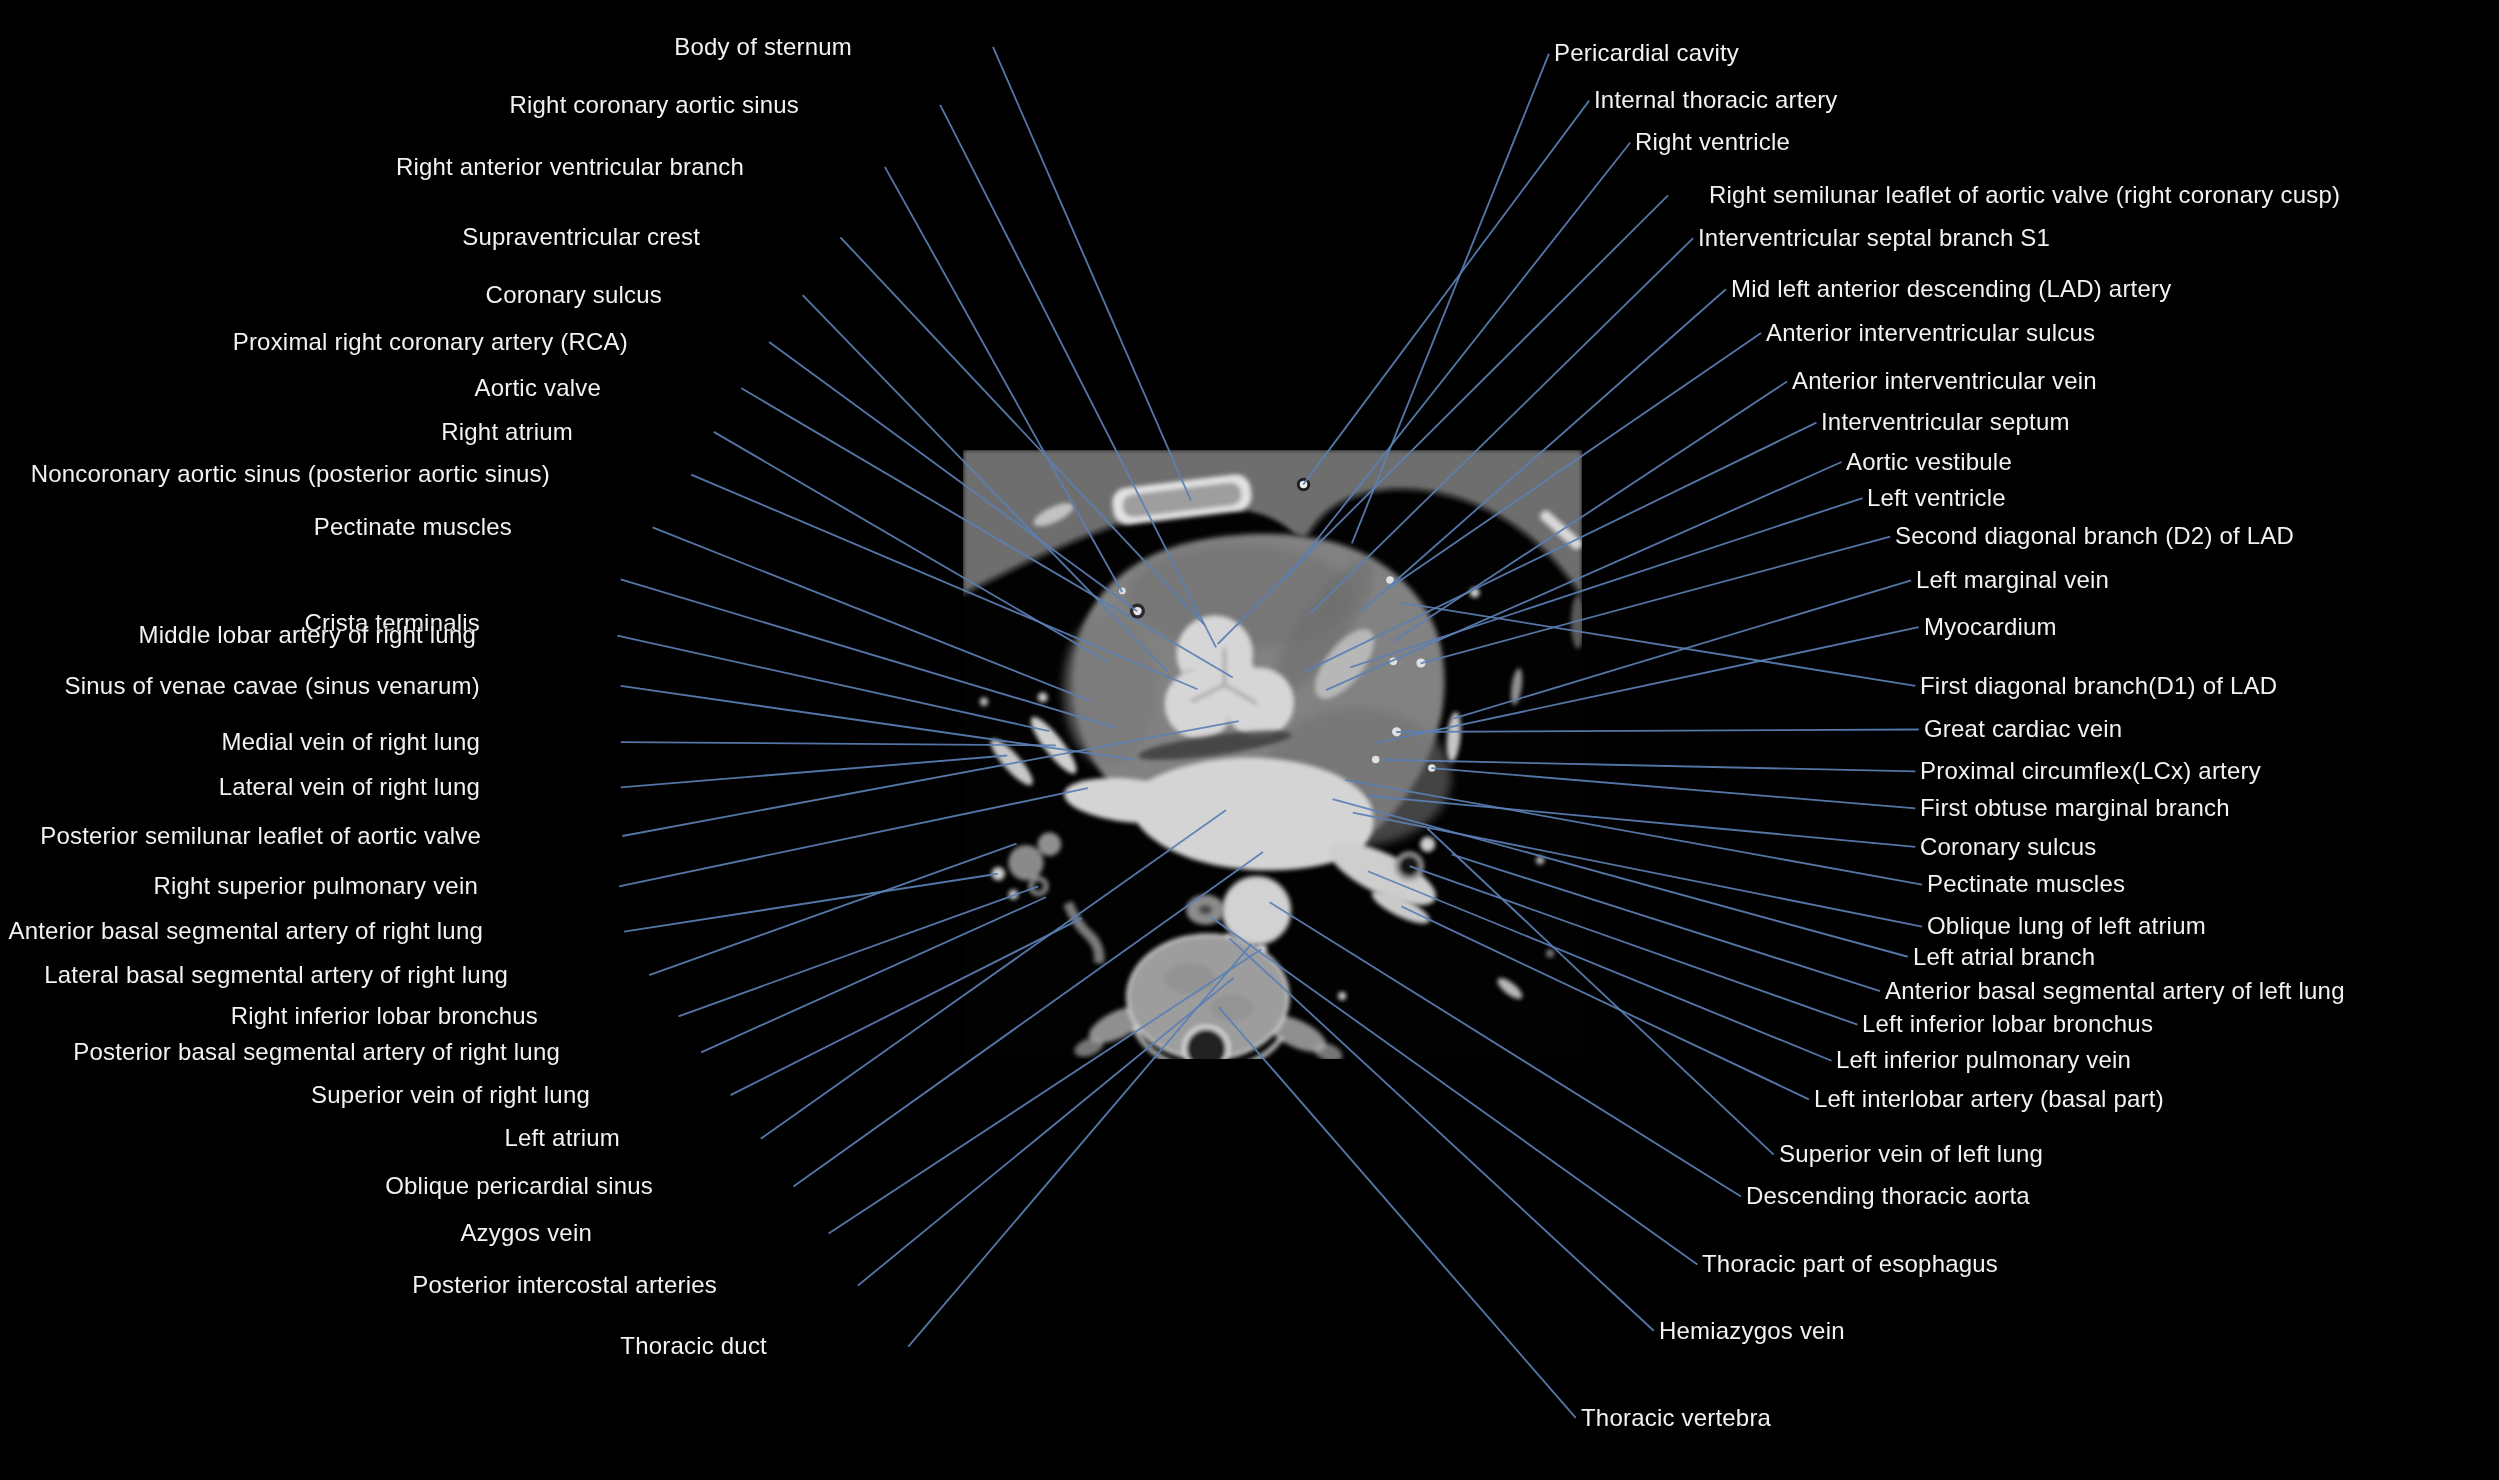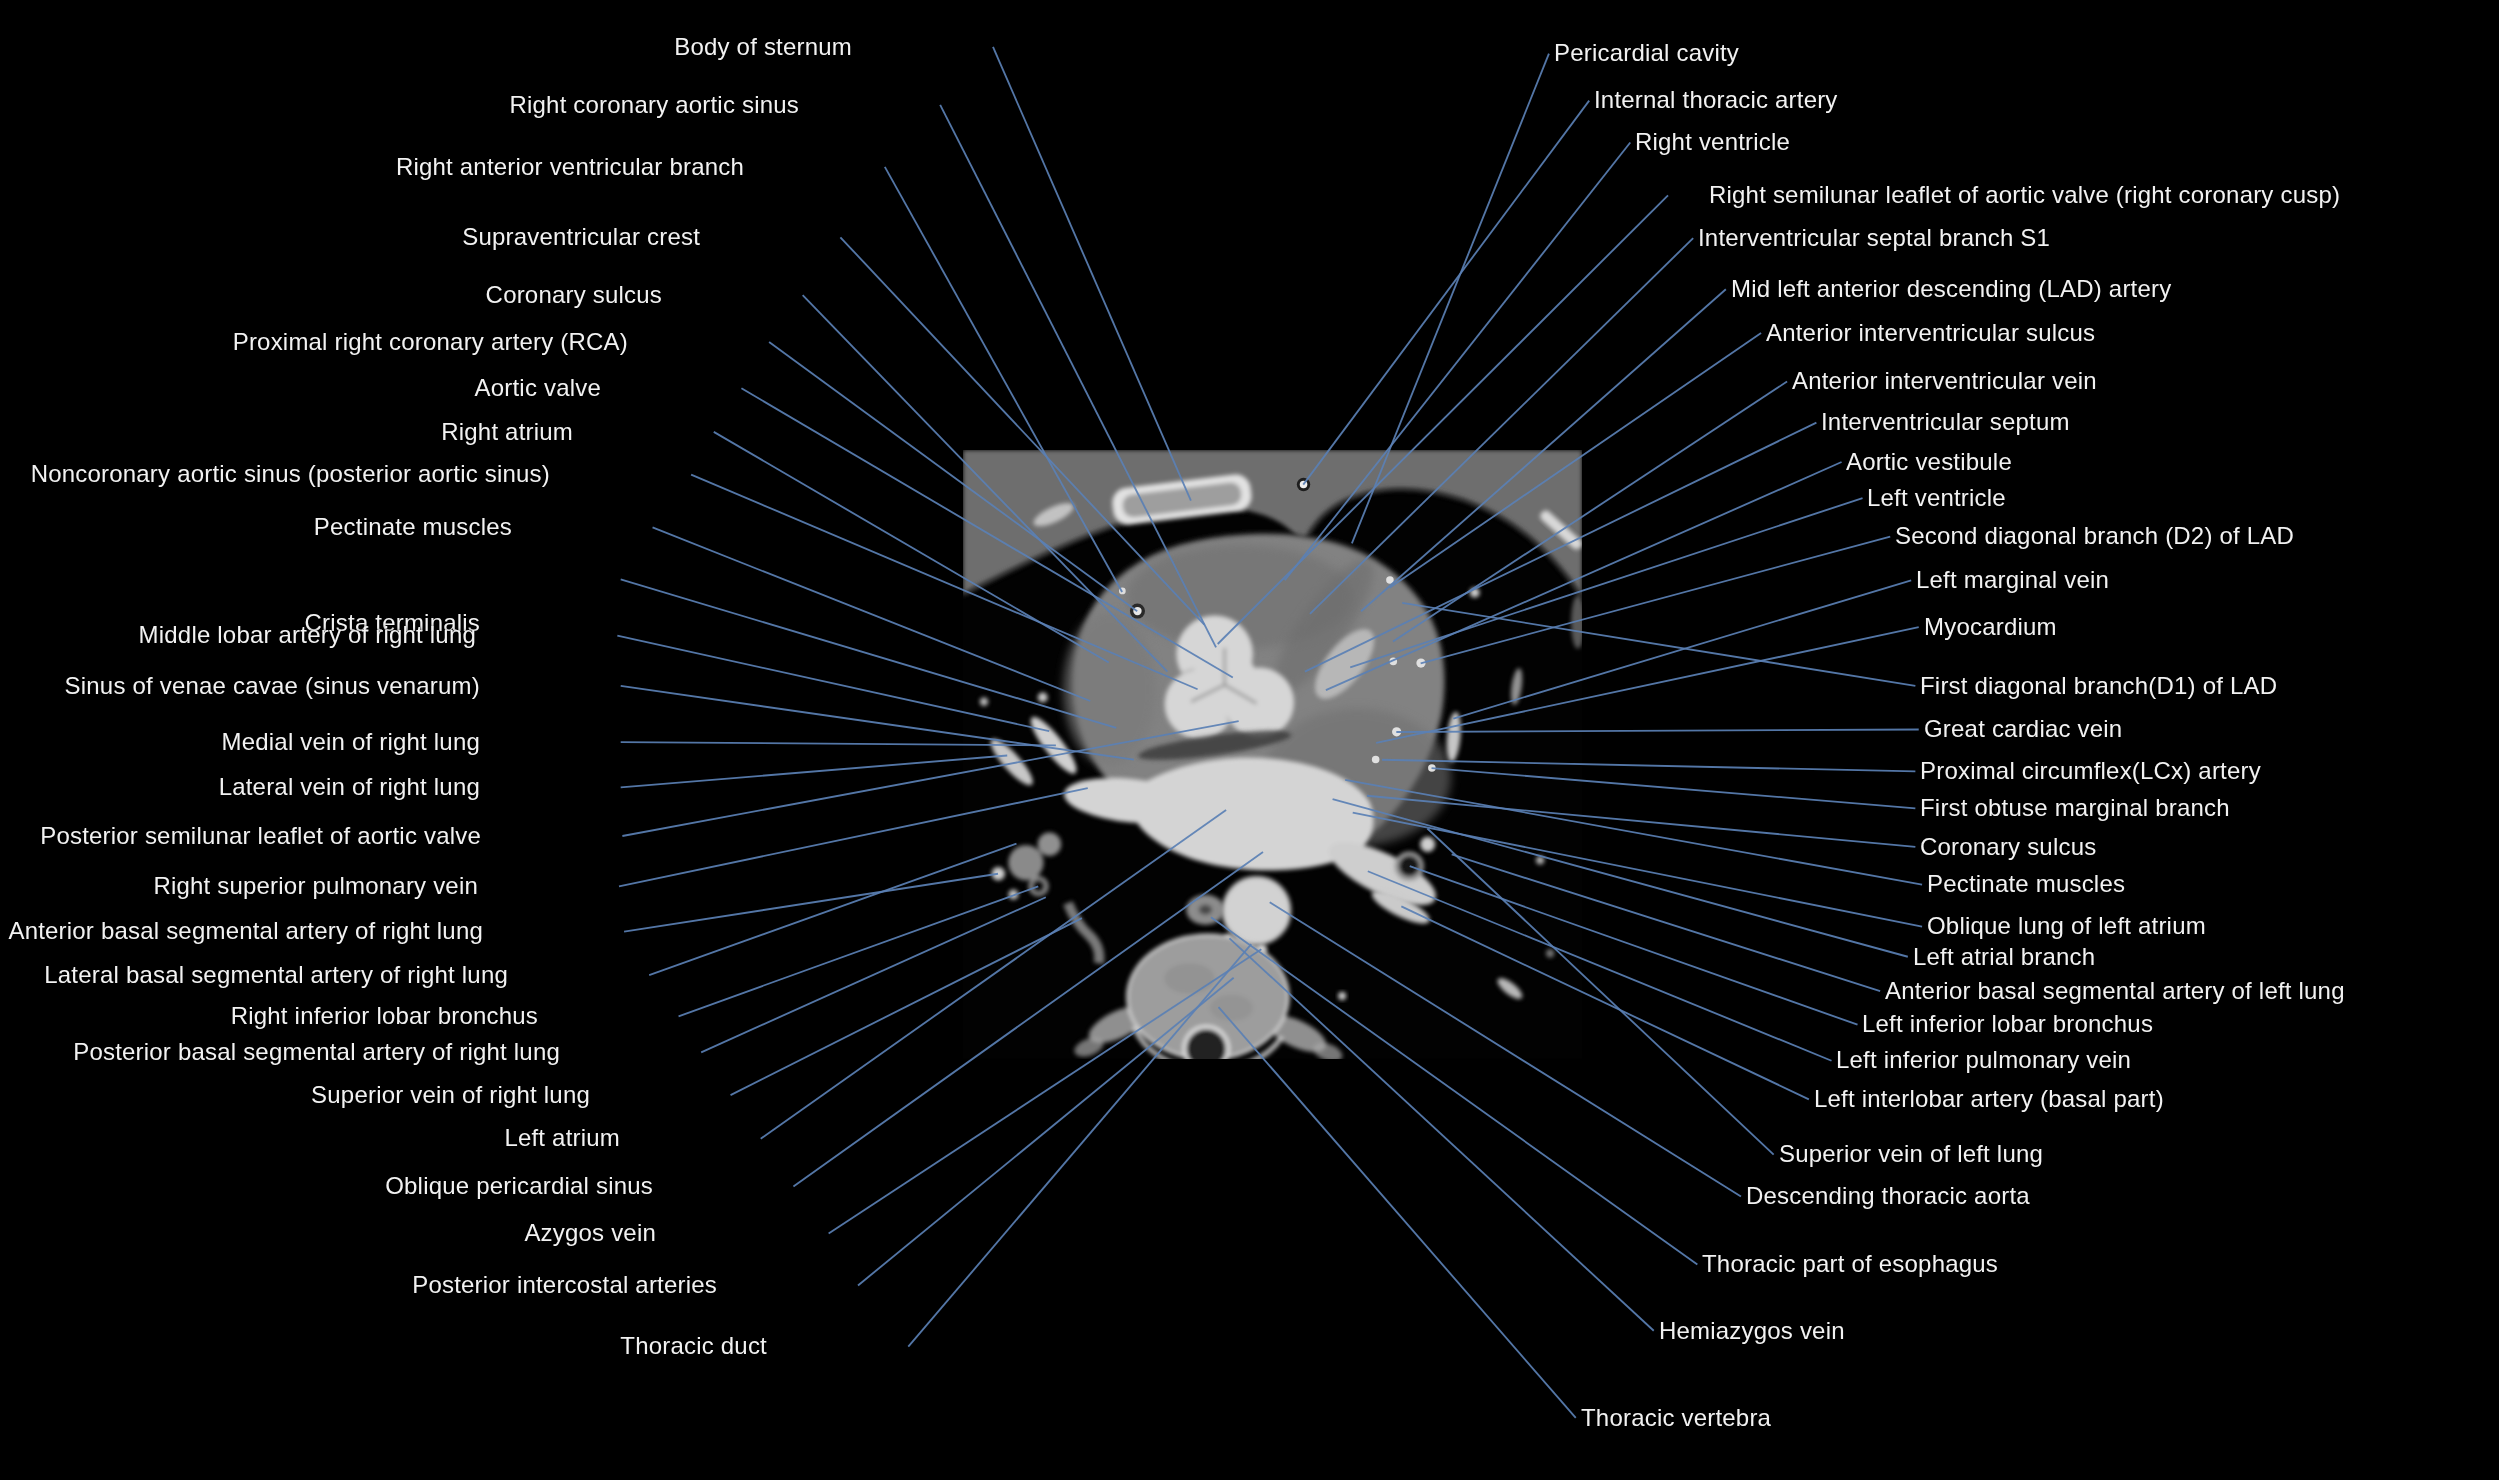--- a/index.html
+++ b/index.html
@@ -234,21 +234,21 @@
       <div class="label side-left" style="top: 773px; right: 1884px;">Lateral vein of right lung</div>
       <div class="label side-left" style="top: 822px; right: 1883px;">Posterior semilunar leaflet of aortic valve</div>
       <div class="label side-left" style="top: 872px; right: 1886px;">Right superior pulmonary vein</div>
       <div class="label side-left" style="top: 917px; right: 1881px;">Anterior basal segmental artery of right lung</div>
       <div class="label side-left" style="top: 961px; right: 1856px;">Lateral basal segmental artery of right lung</div>
       <div class="label side-left" style="top: 1002px; right: 1826px;">Right inferior lobar bronchus</div>
       <div class="label side-left" style="top: 1038px; right: 1804px;">Posterior basal segmental artery of right lung</div>
       <div class="label side-left" style="top: 1081px; right: 1774px;">Superior vein of right lung</div>
       <div class="label side-left" style="top: 1124px; right: 1744px;">Left atrium</div>
       <div class="label side-left" style="top: 1172px; right: 1711px;">Oblique pericardial sinus</div>
-      <div class="label side-left" style="top: 1219px; right: 1708px; margin-left: 32px;">Azygos vein</div>
+      <div class="label side-left" style="top: 1219px; right: 1772px; margin-left: 32px;">Azygos vein</div>
       <div class="label side-left" style="top: 1271px; right: 1647px;">Posterior intercostal arteries</div>
       <div class="label side-left" style="top: 1332px; right: 1597px;">Thoracic duct</div>
       <div class="label side-right" style="top: 39px; left: 1554px;">Pericardial cavity</div>
       <div class="label side-right" style="top: 86px; left: 1594px;">Internal thoracic artery</div>
       <div class="label side-right" style="top: 128px; left: 1635px;">Right ventricle</div>
       <div class="label side-right" style="top: 181px; left: 1673px; margin-left: 36px;">Right semilunar leaflet of aortic valve (right coronary cusp)</div>
       <div class="label side-right" style="top: 224px; left: 1698px;">Interventricular septal branch S1</div>
       <div class="label side-right" style="top: 275px; left: 1731px;">Mid left anterior descending (LAD) artery</div>
       <div class="label side-right" style="top: 319px; left: 1766px;">Anterior interventricular sulcus</div>
       <div class="label side-right" style="top: 367px; left: 1792px;">Anterior interventricular vein</div>

